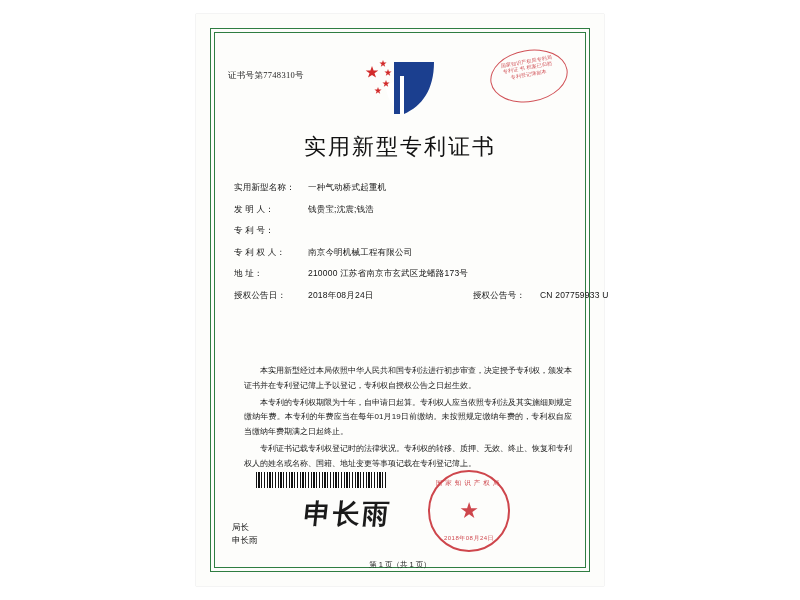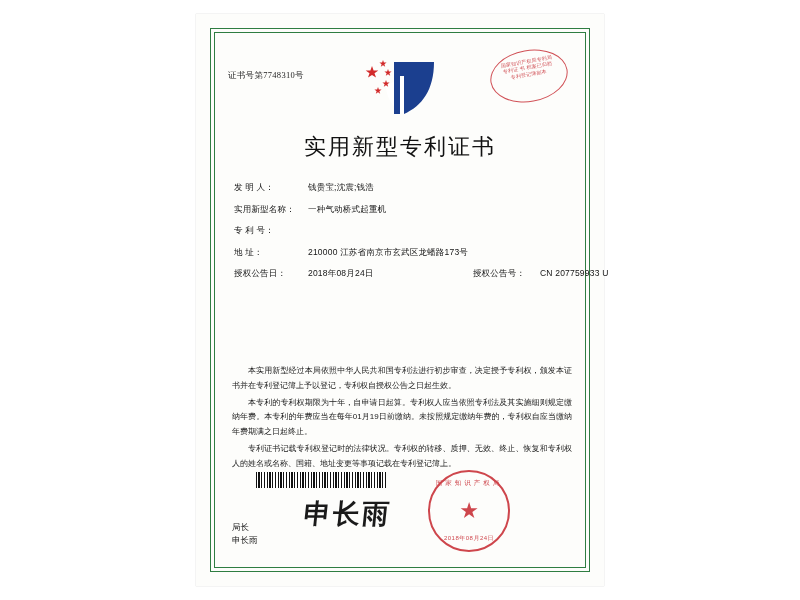--- a/index.html
+++ b/index.html
@@ -129,21 +129,21 @@
   .body-text {
     position: absolute;
     left: 36px;
     right: 32px;
     top: 350px;
     font-size: 8px;
     line-height: 1.85;
     color: #1a1a1a;
     text-align: justify;
   }
-  .body-text p { margin: 0 0 2px 0; text-indent: 16px; }
+  .body-text p { margin: 0 0 2px 12px; text-indent: 16px; }
 
   .barcode {
     position: absolute;
     left: 60px;
     top: 458px;
     width: 130px;
     height: 16px;
     background:
       repeating-linear-gradient(90deg,
         #111 0px, #111 1px, #fff 1px, #fff 2px,
@@ -236,29 +236,33 @@
     <div class="red-seal-top">
       <div class="l1">国家知识产权局专利局</div>
       <div class="l2">专利证 书 档案已归档</div>
       <div class="l3">专利登记簿副本</div>
     </div>
 
     <div class="title">实用新型专利证书</div>
 
     <div class="fields">
       <div class="field-row">
+        <div class="field-label">实用新型名称：</div>
+        <div class="field-value">一种气动桥式起重机</div>
+      </div>
+      <div class="field-row">
         <div class="field-label">发 明 人：</div>
         <div class="field-value">钱贵宝;沈震;钱浩</div>
       </div>
       <div class="field-row">
-        <div class="field-label">实用新型名称：</div>
-        <div class="field-value">一种气动桥式起重机</div>
-      </div>
-      <div class="field-row">
         <div class="field-label">专 利 号：</div>
+      </div>
+      <div class="field-row">
+        <div class="field-label">专 利 权 人：</div>
+        <div class="field-value">南京今明机械工程有限公司</div>
       </div>
       <div class="field-row">
         <div class="field-label">地      址：</div>
         <div class="field-value">210000 江苏省南京市玄武区龙蟠路173号</div>
       </div>
       <div class="field-row dual">
         <div class="field-label">授权公告日：</div>
         <div class="field-value">2018年08月24日</div>
         <div class="field-label2">授权公告号：</div>
         <div class="field-value2">CN 207759933 U</div>
@@ -279,14 +283,15 @@
     </div>
 
     <div class="signature">申长雨</div>
 
     <div class="red-seal-main">
       <div class="ring-text-top">国家知识产权局</div>
       <div class="star">★</div>
       <div class="ring-text-bottom">2018年08月24日</div>
     </div>
 
+    <div class="page-no">第 1 页（共 1 页）</div>
   </div>
 </div>
 
 </body></html>

